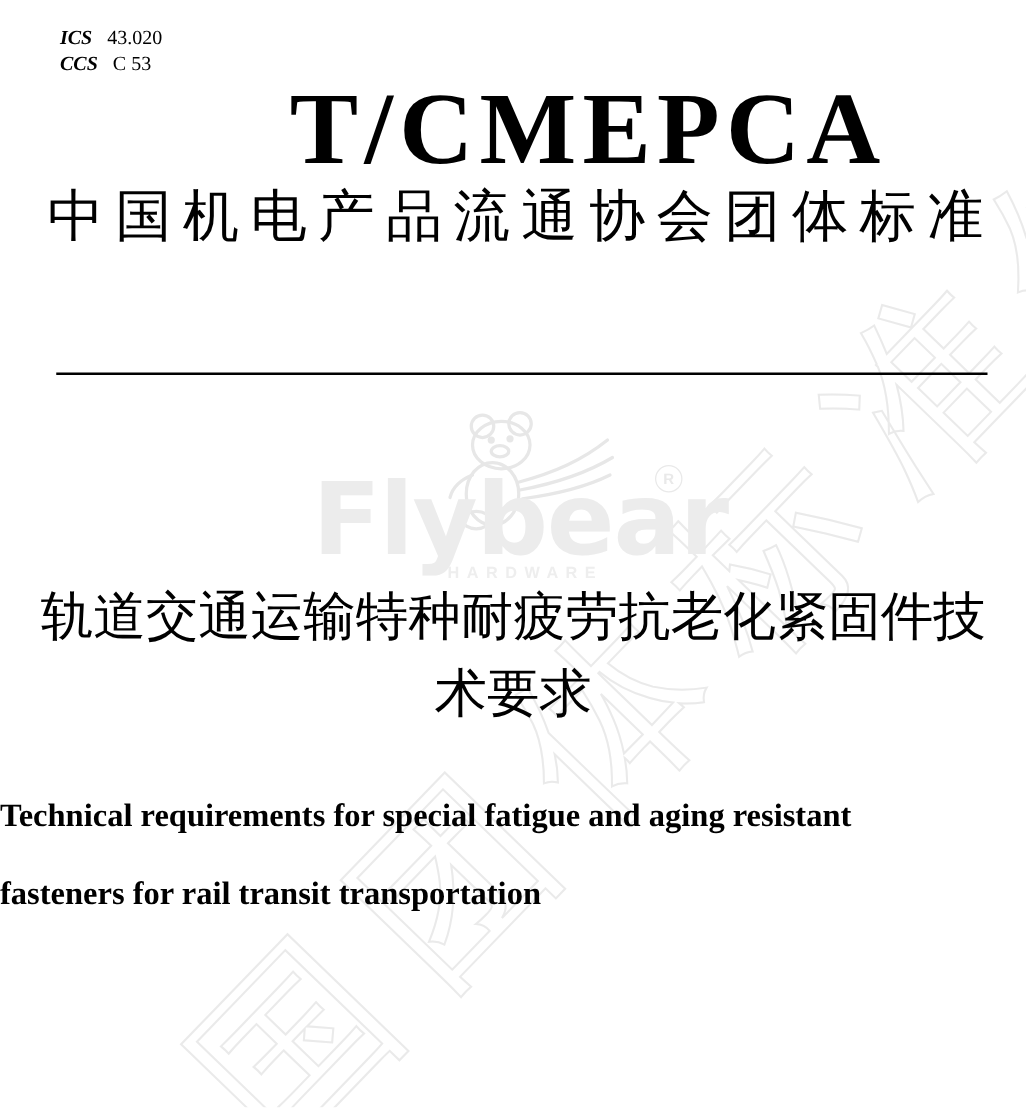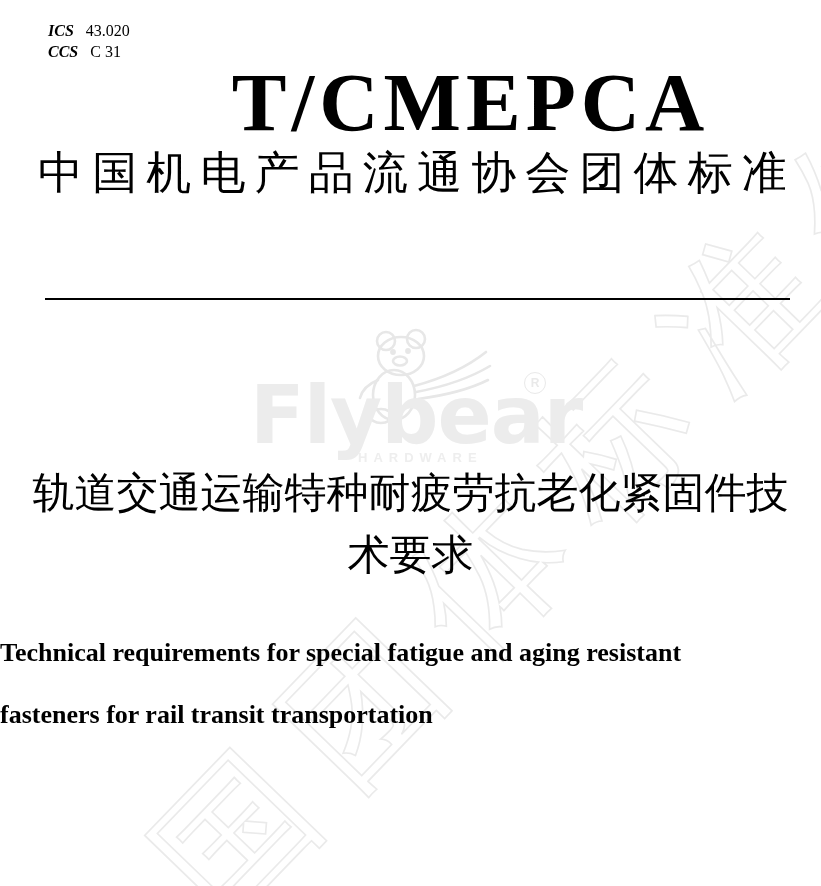--- a/index.html
+++ b/index.html
@@ -113,21 +113,21 @@
   <div class="wm wm-tagline">HARDWARE</div>
   <div class="wm wm-reg">R</div>
 
   <div class="codes">
     <div>
       <span class="lbl">ICS</span>
       <span class="val">43.020</span>
     </div>
     <div>
       <span class="lbl">CCS</span>
-      <span class="val">C 31</span>
+      <span class="val">C 53</span>
     </div>
   </div>
 
   <div class="masthead">T/CMEPCA</div>
 
   <div class="org-line">
       <span>中</span>
       <span>国</span>
       <span>机</span>
       <span>电</span>

